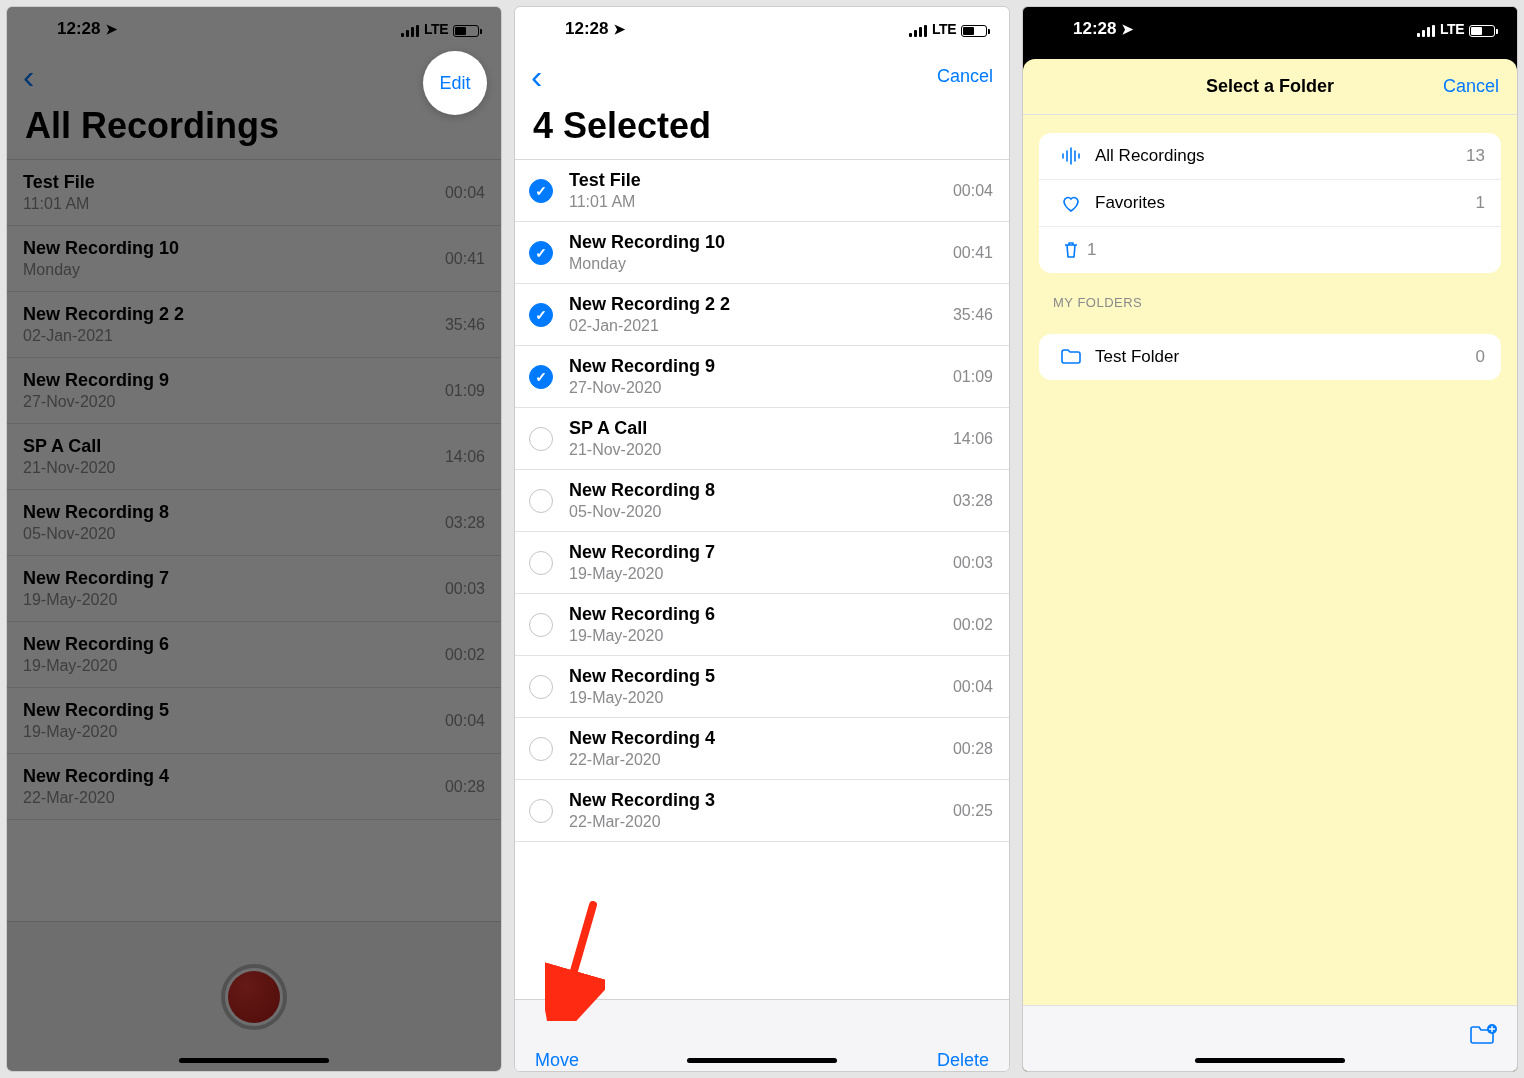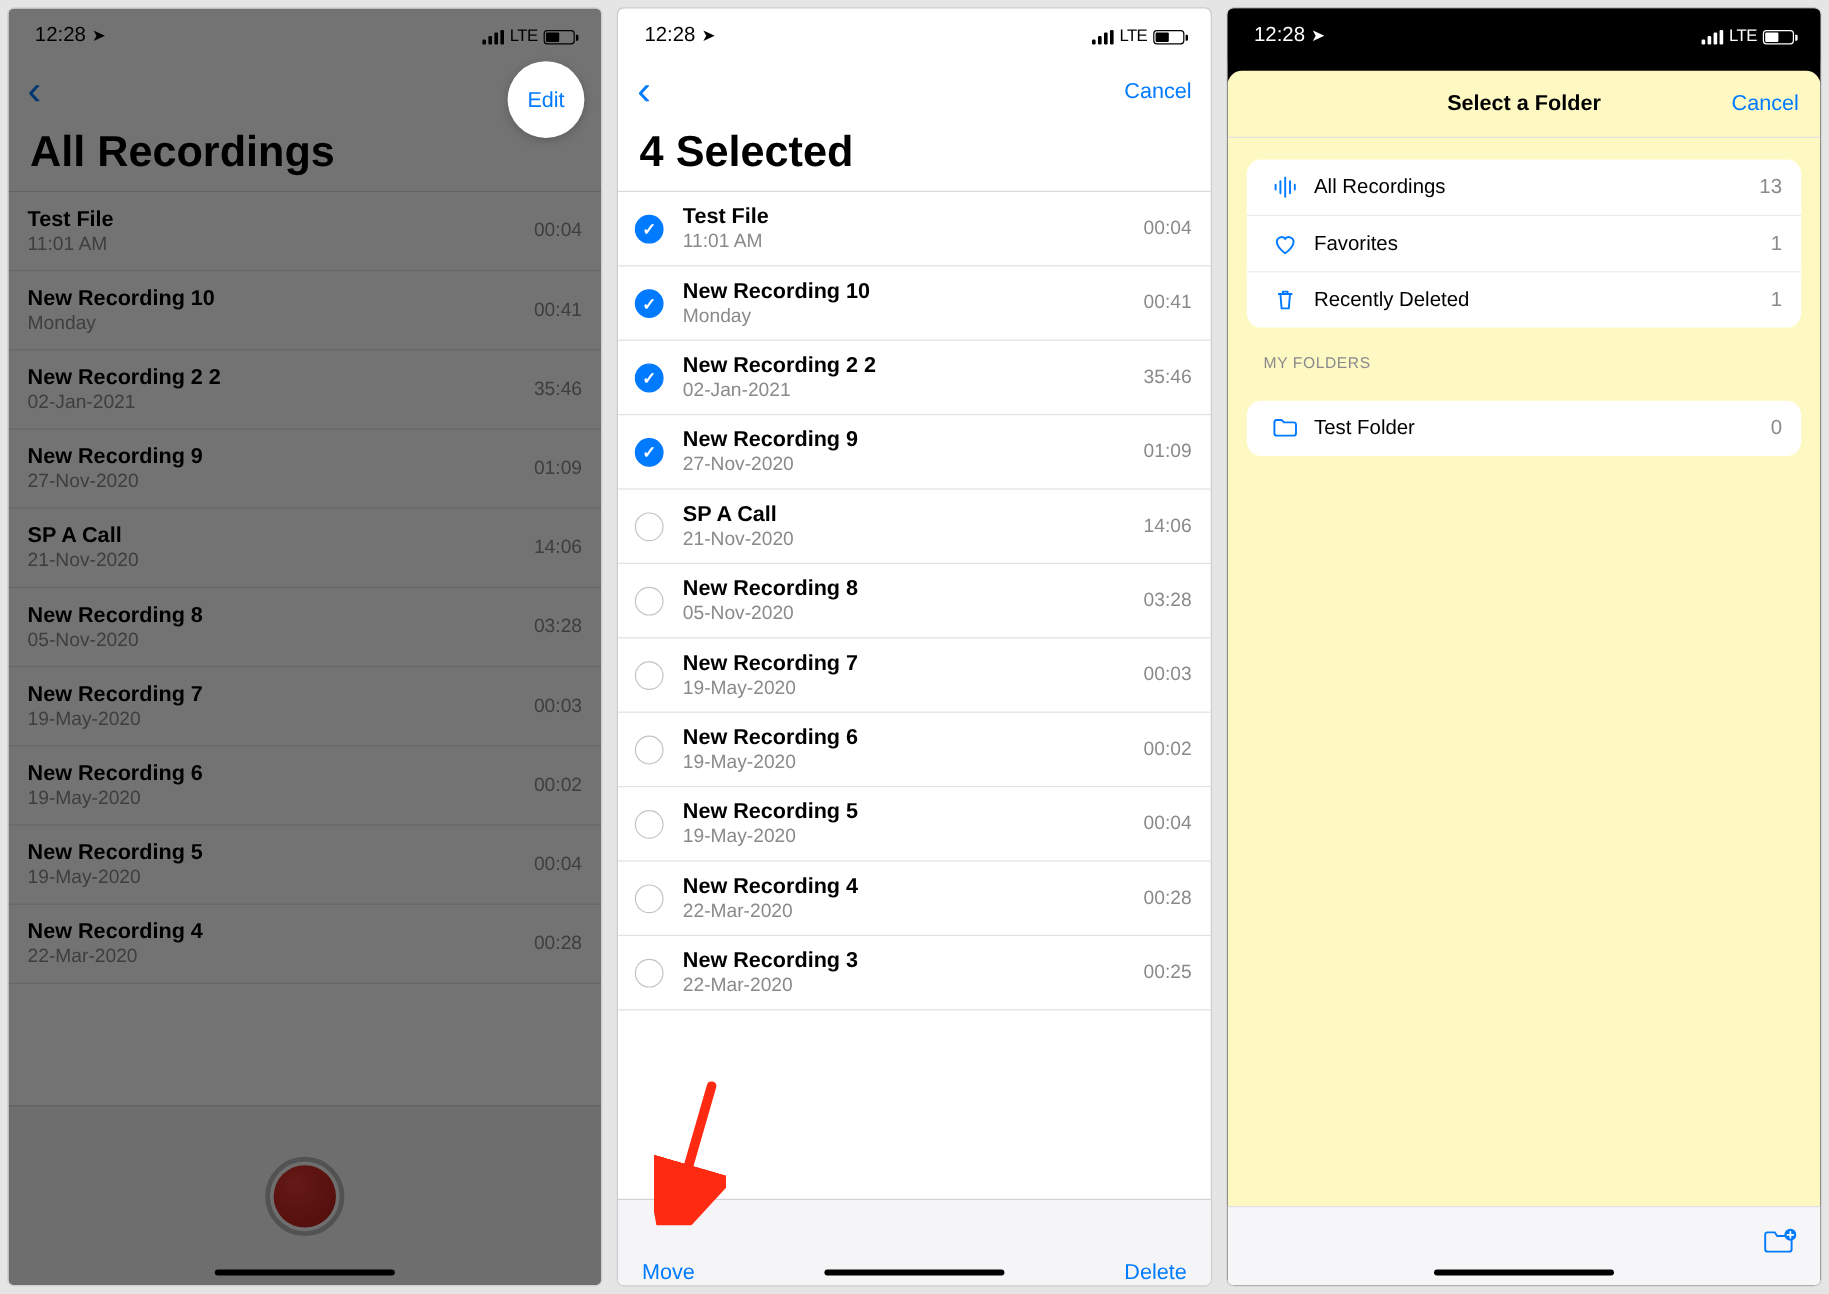--- a/index.html
+++ b/index.html
@@ -30,21 +30,22 @@
     z-index: 5;
     pointer-events: none;
   }
   .status-bar {
     height: 44px;
     display: flex;
     align-items: center;
     justify-content: space-between;
     padding: 4px 22px;
     font-size: 17px;
-    font-weight: 400;
+    font-weight: 700;
+    margin-left: 28px;
   }
   .status-dark { background:#000; color:#fff; }
   .status-left { display:flex; align-items:center; gap:5px; }
   .nav-icon { font-size:14px; }
   .status-right { display:flex; align-items:flex-end; gap:5px; font-size:14px; letter-spacing:-0.5px; }
   .battery {
     width: 26px; height: 12px; border:1px solid currentColor; border-radius:3px; position:relative; display:inline-block;
   }
   .battery::after { content:""; position:absolute; right:-4px; top:3px; width:2px; height:5px; background:currentColor; border-radius:0 1px 1px 0;}
   .battery .fill { position:absolute; left:1px; top:1px; bottom:1px; width:45%; background:currentColor; border-radius:1px;}
@@ -476,21 +477,20 @@
           </span>
           <span class="fname">Favorites</span>
           <span class="fcount">1</span>
         </div>
         <div class="folder-row">
           <span class="ficon">
             <svg width="22" height="22" viewBox="0 0 22 22">
               <path d="M5 6h12M9 6V4h4v2M7 6l1 12h6l1-12" fill="none" stroke="#007aff" stroke-width="1.6" stroke-linejoin="round"></path>
             </svg>
           </span>
-          <span class="fname">Recently Deleted</span>
           <span class="fcount">1</span>
         </div>
       </div>
 
     <div class="section-label">MY FOLDERS</div>
 
     <div class="inset-group" id="userFolders">
         <div class="folder-row">
           <span class="ficon">
             <svg width="22" height="22" viewBox="0 0 22 22">

